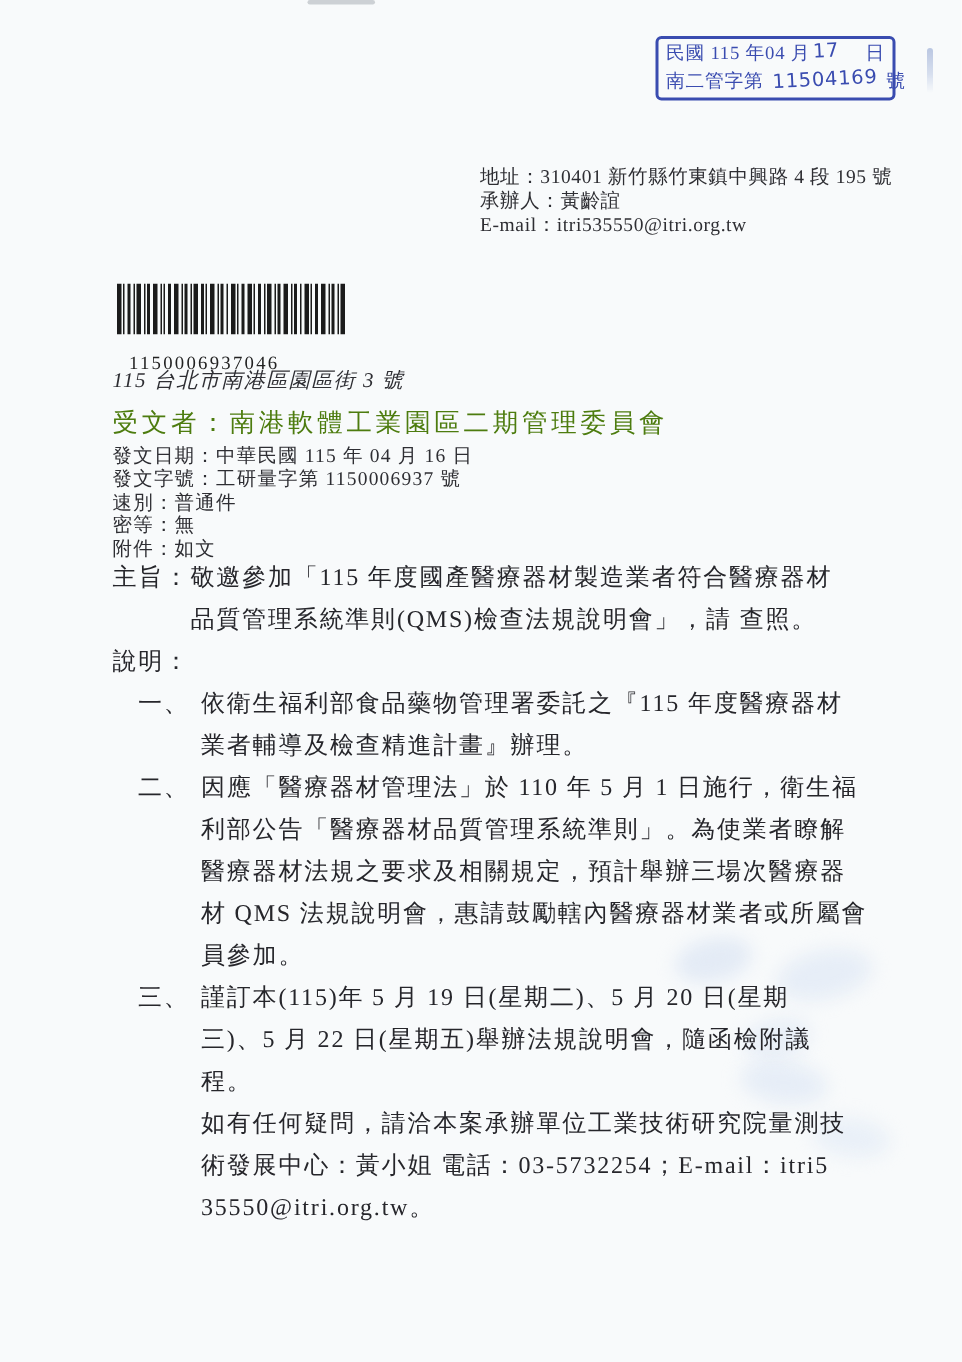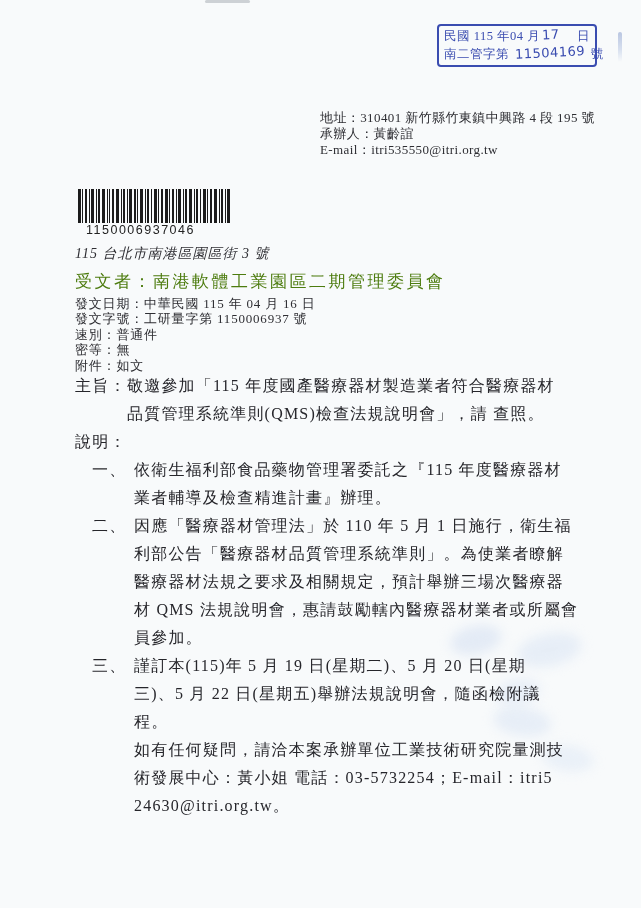--- a/index.html
+++ b/index.html
@@ -67,23 +67,23 @@
   .sender{
     position:absolute;left:287px;top:110px;
     font-size:13px;line-height:15.8px;letter-spacing:.4px;
     white-space:nowrap;
     margin-left:33px;
   }
   
   .barcode{position:absolute;left:78px;top:189px;}
   .barcode svg{display:block;}
   .barcode-num{
-    font-family:Liberation Sans, sans-serif;
+    font-family:Liberation Serif, serif;
     font-size:12.5px;letter-spacing:1.5px;color:#222;
-    margin:0 0 0 8px;
+    margin:12px 0 0 8px;
   }
   
   .postal{
     position:absolute;left:75px;top:245px;
     font-size:14px;letter-spacing:1px;white-space:nowrap;font-style:italic;
   }
   .addressee{
     position:absolute;left:75px;top:270px;
     font-size:17px;letter-spacing:2.5px;white-space:nowrap;color:#4d7c0f;
   }
@@ -239,18 +239,18 @@
           <div class="line">三)、5 月 22 日(星期五)舉辦法規說明會，隨函檢附議</div>
           <div class="line">程。</div>
         </span>
       </div>
 
     </div>
 
     <div class="closing">
       <div class="line">如有任何疑問，請洽本案承辦單位工業技術研究院量測技</div>
       <div class="line">術發展中心：黃小姐 電話：03-5732254；E-mail：itri5</div>
-      <div class="line">24630@itri.org.tw。</div>
+      <div class="line">35550@itri.org.tw。</div>
     </div>
 
   </div>
 
 </div>
 
 </body></html>

